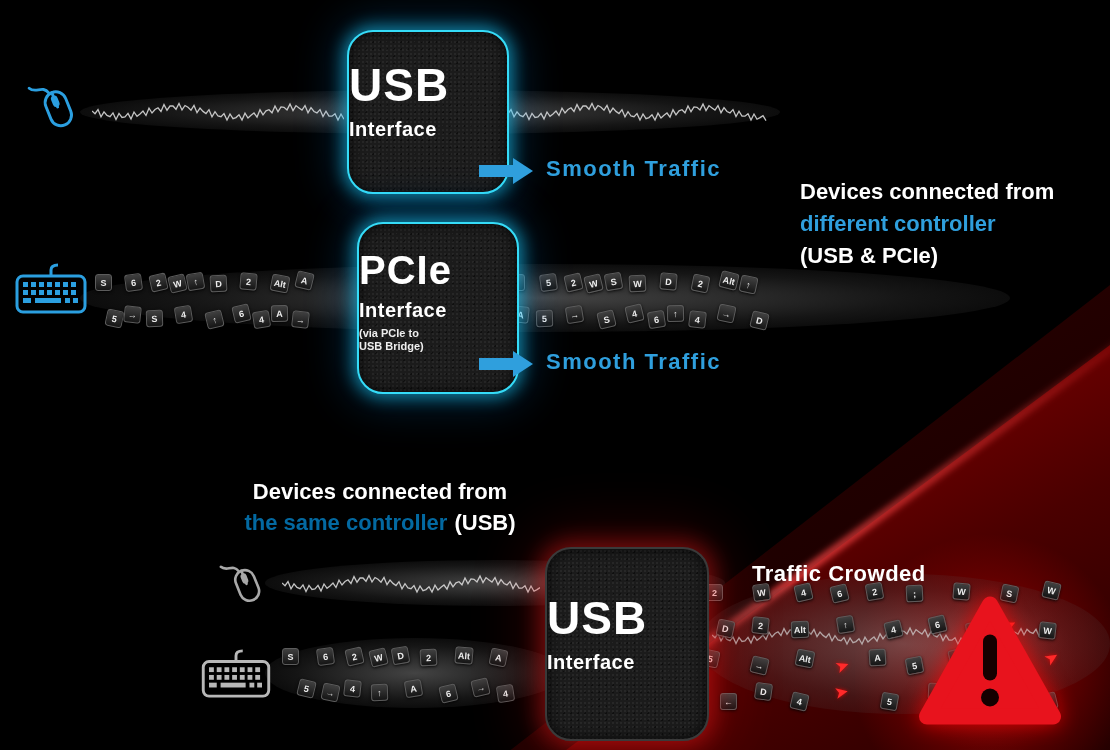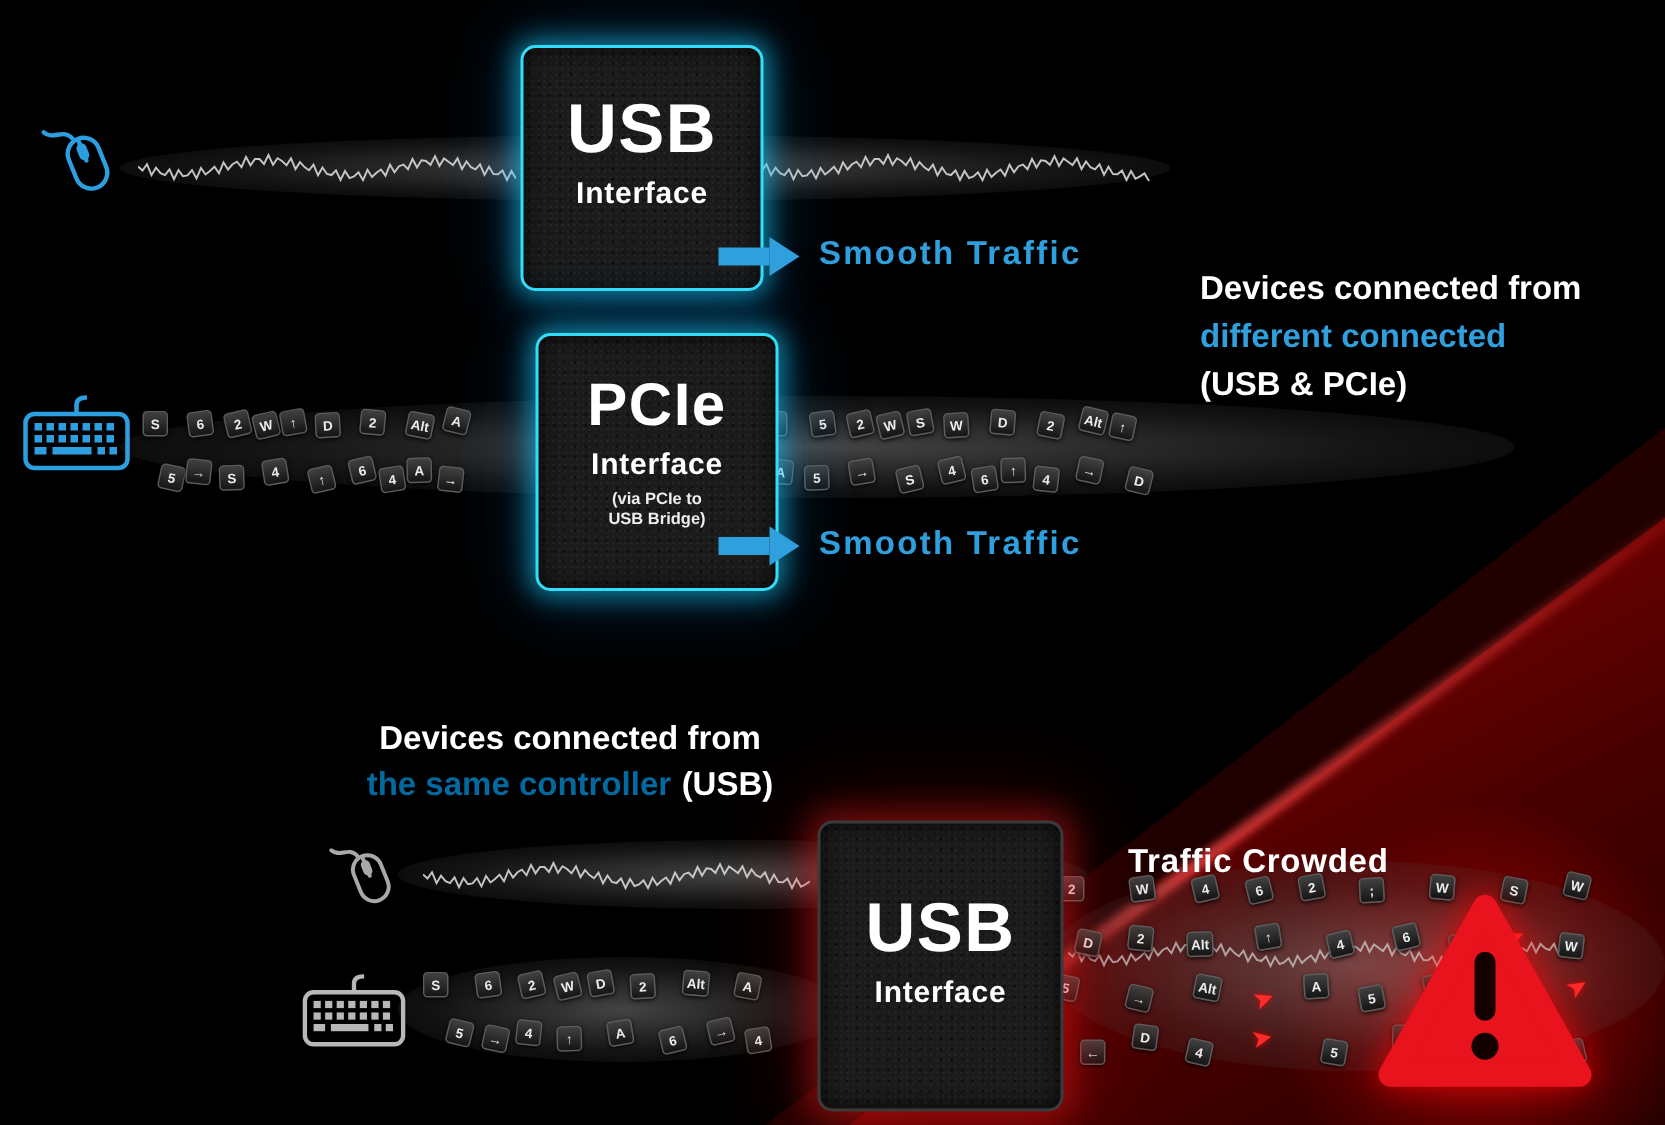--- a/index.html
+++ b/index.html
@@ -24,21 +24,21 @@
      background:radial-gradient(ellipse at 50% 50%,rgba(150,150,150,.45) 0%,rgba(85,85,85,.25) 55%,rgba(0,0,0,0) 92%);}
   .band1{left:80px;top:90px;width:700px;height:44px;}
   .band2{left:80px;top:264px;width:930px;height:68px;}
   .band3{left:265px;top:560px;width:460px;height:46px;}
   .band4{left:265px;top:638px;width:300px;height:70px;}
   .band5{left:698px;top:574px;width:412px;height:140px;}
 
   .wave{position:absolute;opacity:.9;}
 
   
-  .ibox{position:absolute;border-radius:10px;color:#fff;text-align:center;
+  .ibox{position:absolute;border-radius:26px;color:#fff;
      background-color:#1b1b1b;
      background-image:radial-gradient(rgba(255,255,255,.05) 1px,transparent 1px),
                       radial-gradient(rgba(0,0,0,.45) 1px,transparent 1px);
      background-size:4px 4px,7px 7px;}
   .ibox.cyan{border:2px solid #35dcf8;
      box-shadow:0 0 16px 4px rgba(25,210,255,.55),0 0 44px 10px rgba(20,150,255,.22),inset 0 0 14px rgba(0,0,0,.8);}
   .ibox.red{border:2px solid #3a3a3a;
      box-shadow:0 0 22px 6px rgba(255,30,30,.4),0 0 60px 18px rgba(255,0,0,.15),inset 0 0 14px rgba(0,0,0,.8);}
   .box1{left:347px;top:30px;width:158px;height:160px;}
   .box2{left:357px;top:222px;width:158px;height:168px;}
@@ -311,21 +311,21 @@
     </div>
   <div class="smooth smooth1">Smooth Traffic</div>
   <div class="arrow arrow2">
       <div class="shaft"></div>
       <div class="head"></div>
     </div>
   <div class="smooth smooth2">Smooth Traffic</div>
 
   <div class="caption-top">
     <div>Devices connected from</div>
-    <div class="blue">different connected</div>
+    <div class="blue">different controller</div>
     <div>(USB &amp; PCIe)</div>
   </div>
 
   <div class="caption-bottom">
     <div>Devices connected from</div>
     <div>
       <span class="red">the same controller</span><span class="white">(USB)</span>
     </div>
   </div>
 

